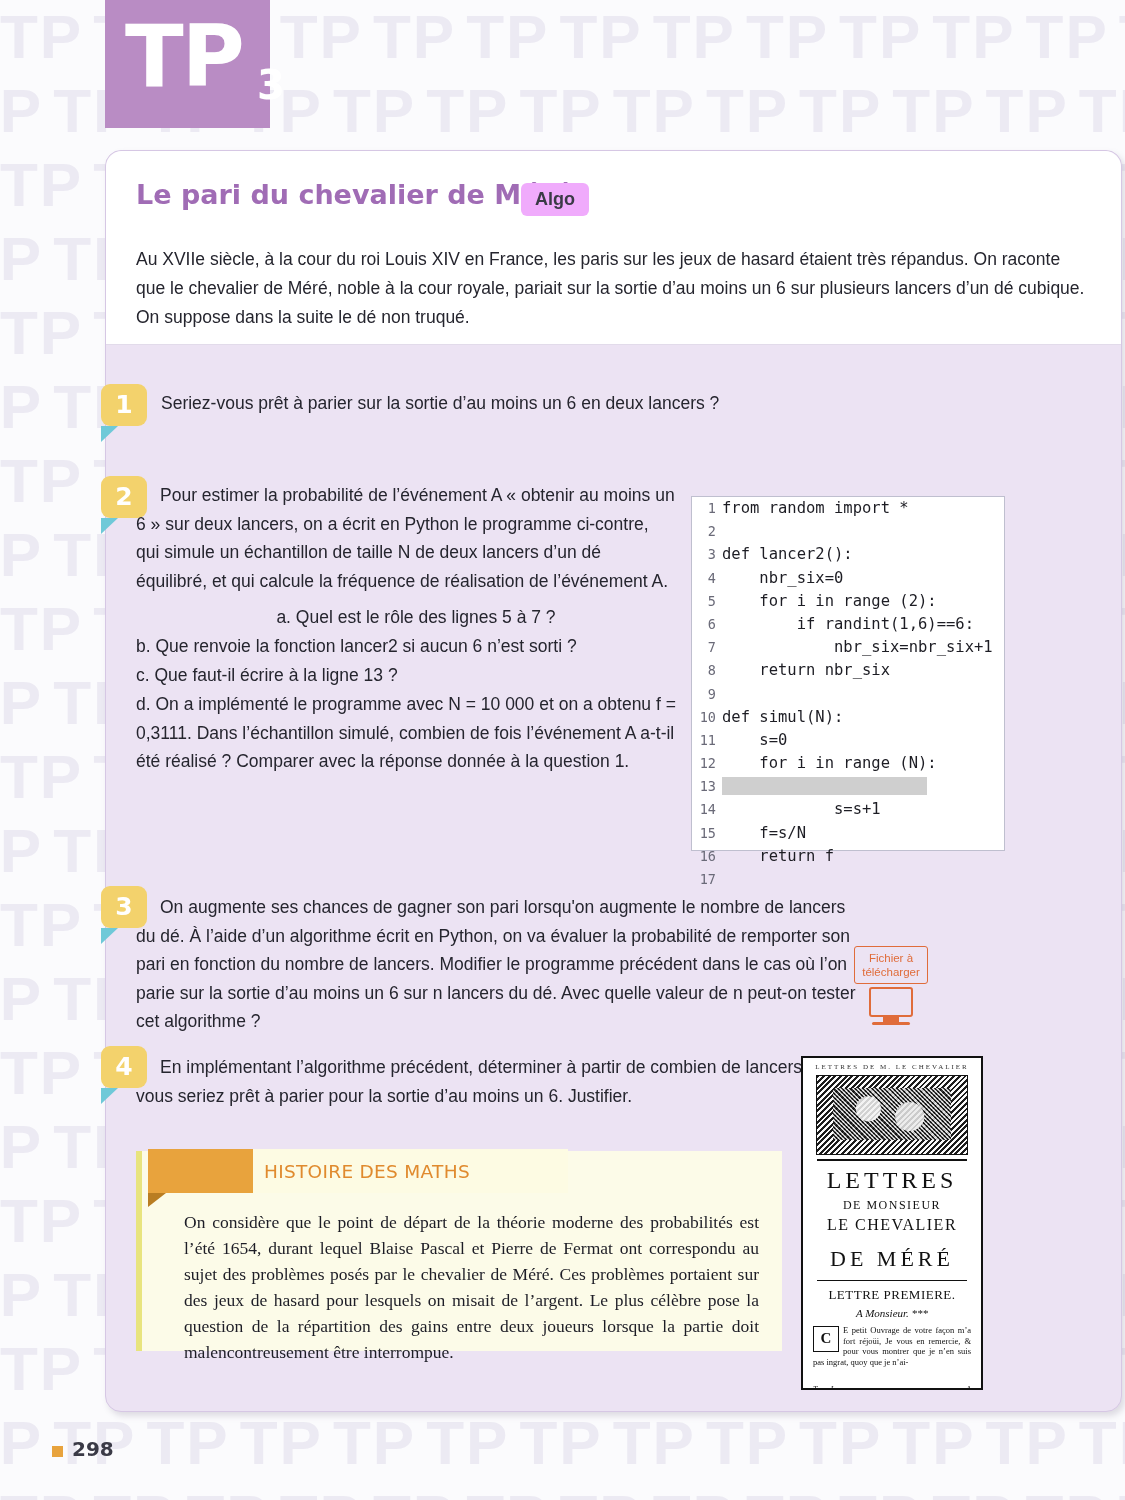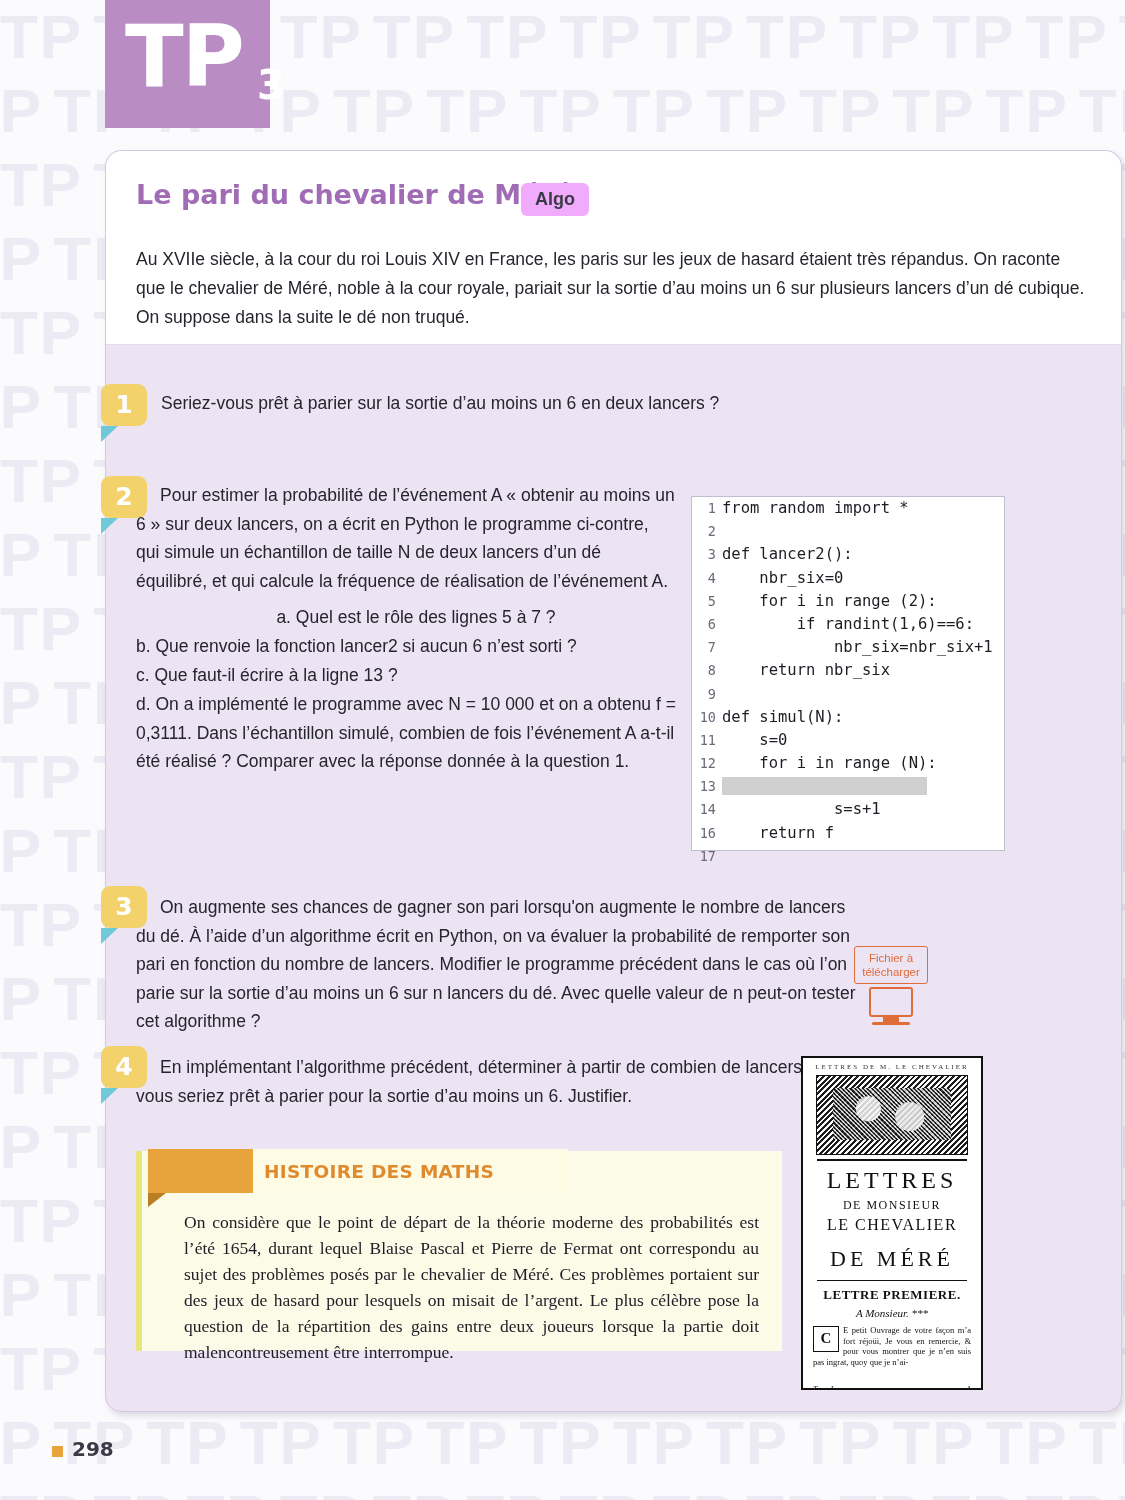--- a/index.html
+++ b/index.html
@@ -287,21 +287,21 @@
     top: 44px;
     width: 0; height: 0;
     border-left: 18px solid #b97d22;
     border-bottom: 14px solid transparent;
   }
   .hist-title {
     position: absolute;
     left: 122px;
     top: 10px;
     font-size: 18.5px;
-    font-weight: bold;
+    font-weight: normal;
     color: #e08a2e;
     font-family: "DejaVu Sans", sans-serif;
     letter-spacing: 0.3px;
   }
   .hist-text {
     position: absolute;
     left: 42px;
     top: 58px;
     width: 575px;
     font-family: "Liberation Serif", serif;
@@ -359,21 +359,21 @@
   .book .bk-l1 { font-size: 24px; letter-spacing: 4px; }
   .book .bk-l2 { font-size: 12px; letter-spacing: 1.5px; margin-top: 4px; }
   .book .bk-l3 { font-size: 16px; letter-spacing: 1.5px; margin-top: 3px; }
   .book .bk-l4 { font-size: 22px; letter-spacing: 4px; margin-top: 12px; }
   .book .bk-rule2 {
     width: 150px;
     height: 1px;
     background: #111;
     margin: 8px auto 6px;
   }
-  .book .bk-l5 { font-size: 13px; font-weight: bold; letter-spacing: 0.5px; }
+  .book .bk-l5 { font-size: 13px; font-weight: normal; letter-spacing: 0.5px; }
   .book .bk-l6 { font-size: 11px; font-style: italic; margin-top: 4px; }
   .book .bk-body {
     margin: 6px 10px 0 10px;
     text-align: justify;
     font-size: 8.5px;
     line-height: 10.5px;
     position: relative;
     min-height: 58px;
   }
   .book .bk-drop {
@@ -485,20 +485,21 @@
         <div class="code-line"><span class="ln">5</span><span>    for i in range (2):</span></div>
         <div class="code-line"><span class="ln">6</span><span>        if randint(1,6)==6:</span></div>
         <div class="code-line"><span class="ln">7</span><span>            nbr_six=nbr_six+1</span></div>
         <div class="code-line"><span class="ln">8</span><span>    return nbr_six</span></div>
         <div class="code-line"><span class="ln">9</span><span></span></div>
         <div class="code-line"><span class="ln">10</span><span>def simul(N):</span></div>
         <div class="code-line"><span class="ln">11</span><span>    s=0</span></div>
         <div class="code-line"><span class="ln">12</span><span>    for i in range (N):</span></div>
         <div class="code-line"><span class="ln">13</span><span class="code-hl">                      </span></div>
         <div class="code-line"><span class="ln">14</span><span>            s=s+1</span></div>
+        <div class="code-line"><span class="ln">15</span><span>    f=s/N</span></div>
         <div class="code-line"><span class="ln">16</span><span>    return f</span></div>
         <div class="code-line"><span class="ln">17</span><span></span></div>
       </div>
 
     <div class="qnum" style="left:-5px; top:735px;">3</div>
     <div class="qtext" style="left:30px; top:742px; width:725px; text-indent:24px;">On augmente ses chances de gagner son pari lorsqu'on augmente le nombre de lancers du dé. À l’aide d’un algorithme écrit en Python, on va évaluer la probabilité de remporter son pari en fonction du nombre de lancers. Modifier le programme précédent dans le cas où l’on parie sur la sortie d’au moins un 6 sur n lancers du dé. Avec quelle valeur de n peut-on tester cet algorithme ?</div>
 
     <div class="download" style="left:748px; top:795px;">
       <div class="dl-label">
         <div>Fichier à</div>

